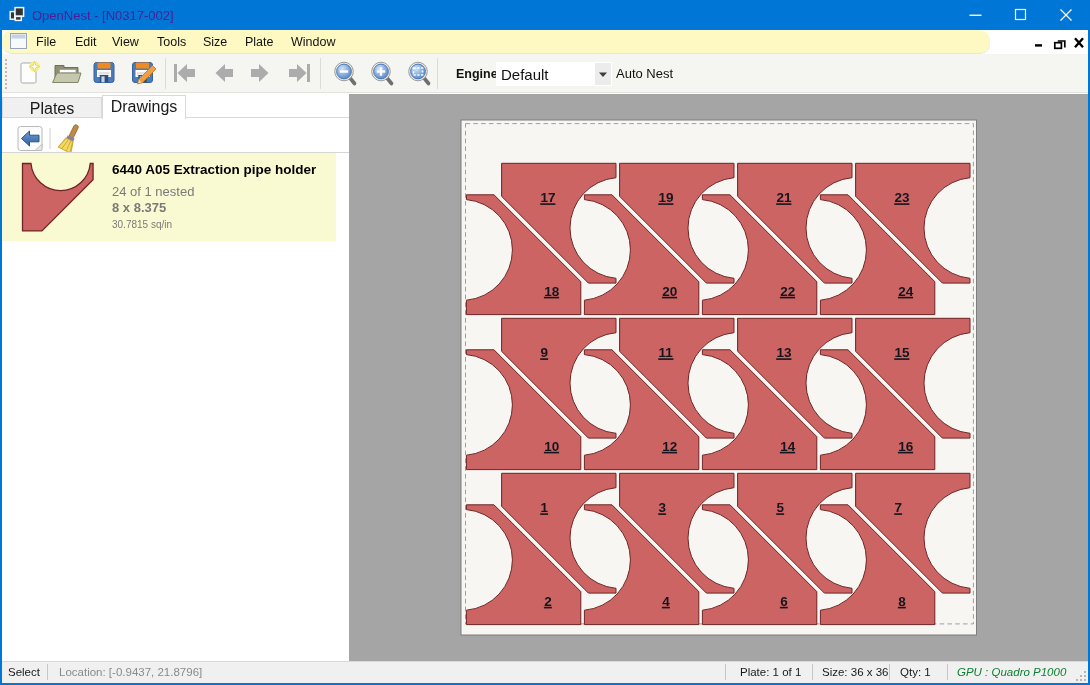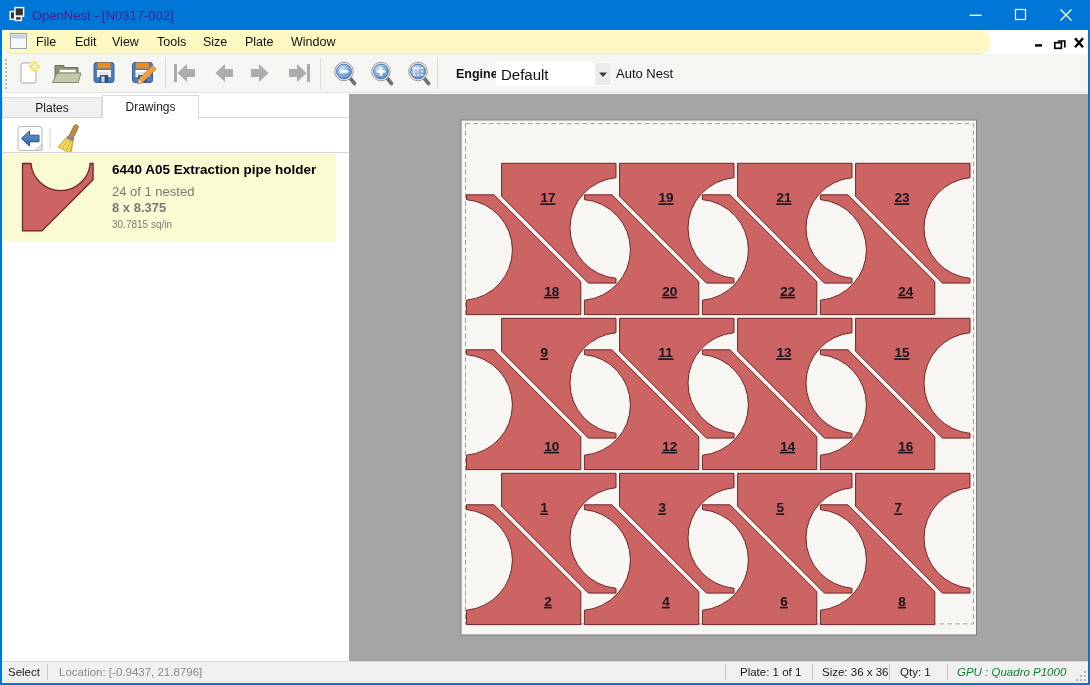--- a/index.html
+++ b/index.html
@@ -11,21 +11,21 @@
 .menuitem{position:absolute;top:0;height:24px;line-height:25px;font-size:12.5px;color:#111;}
 #toolbar{left:2px;top:54px;width:1086px;height:39px;background:#f5f5f2;border-bottom:1px solid #e2e2df;}
 #winL{left:0;top:30px;width:2px;height:653px;background:#0076d7;}
 #winR{left:1088px;top:30px;width:2px;height:653px;background:#0076d7;}
 #winB{left:0;top:683px;width:1090px;height:2px;background:#0076d7;}
 #panel{left:2px;top:94px;width:347px;height:567px;background:#ffffff;}
 #canvas{left:349px;top:94px;width:739px;height:567px;background:#a5a5a5;}
 #statusbar{left:2px;top:661px;width:1086px;height:22px;background:#f0f0f0;border-top:1px solid #d9d9d9;}
 .st{position:absolute;top:661px;height:22px;line-height:23px;font-size:11.5px;color:#1a1a1a;white-space:nowrap;text-align:center;}
 .ssep{position:absolute;top:664px;height:16px;width:1px;background:#c6c6c6;}
-.tab{position:absolute;font-size:12px;color:#1a1a1a;text-align:center;}
+.tab{position:absolute;font-size:16px;color:#1a1a1a;text-align:center;}
 .gtxt{color:#7a7a7a;}
 </style></head><body>
 
 <div id="titlebar" class="abs"></div>
 <svg class="abs" style="left:9px;top:6px" width="17" height="17">
 <rect x="1.2" y="5.6" width="4.6" height="7.6" fill="#333" stroke="#f2f6fa" stroke-width="1.5"></rect>
 <rect x="6" y="1.6" width="8.6" height="8.6" fill="#333" stroke="#f2f6fa" stroke-width="1.5"></rect>
 <rect x="6.3" y="10.4" width="6" height="4" fill="#333" stroke="#f2f6fa" stroke-width="1.5"></rect>
 </svg>
 <div id="title-text" class="abs">OpenNest - [N0317-002]</div>
@@ -153,21 +153,21 @@
 <div class="abs" style="left:501px;top:62px;height:24px;line-height:25px;font-size:15px;color:#111;">Default</div>
 <div class="abs" style="left:595px;top:63px;width:16px;height:22px;background:#ececec;"></div>
 <svg class="abs" style="left:598px;top:71px" width="10" height="7">
     <path d="M1 1.5 L9 1.5 L5 6 Z" fill="#3c3c3c"></path>
   </svg>
 <div class="abs" style="left:616px;top:54px;height:39px;line-height:40px;font-size:13px;color:#111;">Auto Nest</div>
 <div id="panel" class="abs"></div>
 <div id="canvas" class="abs"></div>
 <div class="abs" style="left:2px;top:117px;width:347px;height:1px;background:#d9d9d9;"></div>
 <div class="tab abs" style="left:2px;top:97px;width:100px;height:21px;line-height:21px;background:#f0f0f0;border:1px solid #d9d9d9;">Plates</div>
-<div class="tab abs" style="left:102px;top:95px;width:97px;height:24px;line-height:22px;background:#fff;border:1px solid #d9d9d9;border-bottom:none;">Drawings</div>
+<div class="tab abs" style="left:102px;top:95px;width:84px;height:24px;line-height:22px;background:#fff;border:1px solid #d9d9d9;border-bottom:none;">Drawings</div>
 <svg class="abs" style="left:2px;top:119px" width="347" height="34">
 <defs>
       <linearGradient id="arrg" x1="0" y1="0" x2="0" y2="1">
         <stop offset="0%" stop-color="#6f9bd2"></stop>
         <stop offset="100%" stop-color="#2f619e"></stop>
       </linearGradient>
     </defs>
 <rect x="16" y="7.5" width="24" height="24" rx="2.5" fill="#fcfcfc" stroke="#b9b9b9"></rect>
 <path d="M33 31.5 l7 -0 v-6.5 Z" fill="#e6e6e6" stroke="#b9b9b9" stroke-width="0.8"></path>
 <path d="M19.5 19.5 l8 -7.5 v4.2 h9.5 v6.6 h-9.5 v4.2 Z" fill="url(#arrg)" stroke="#2a5288" stroke-width="1"></path>

